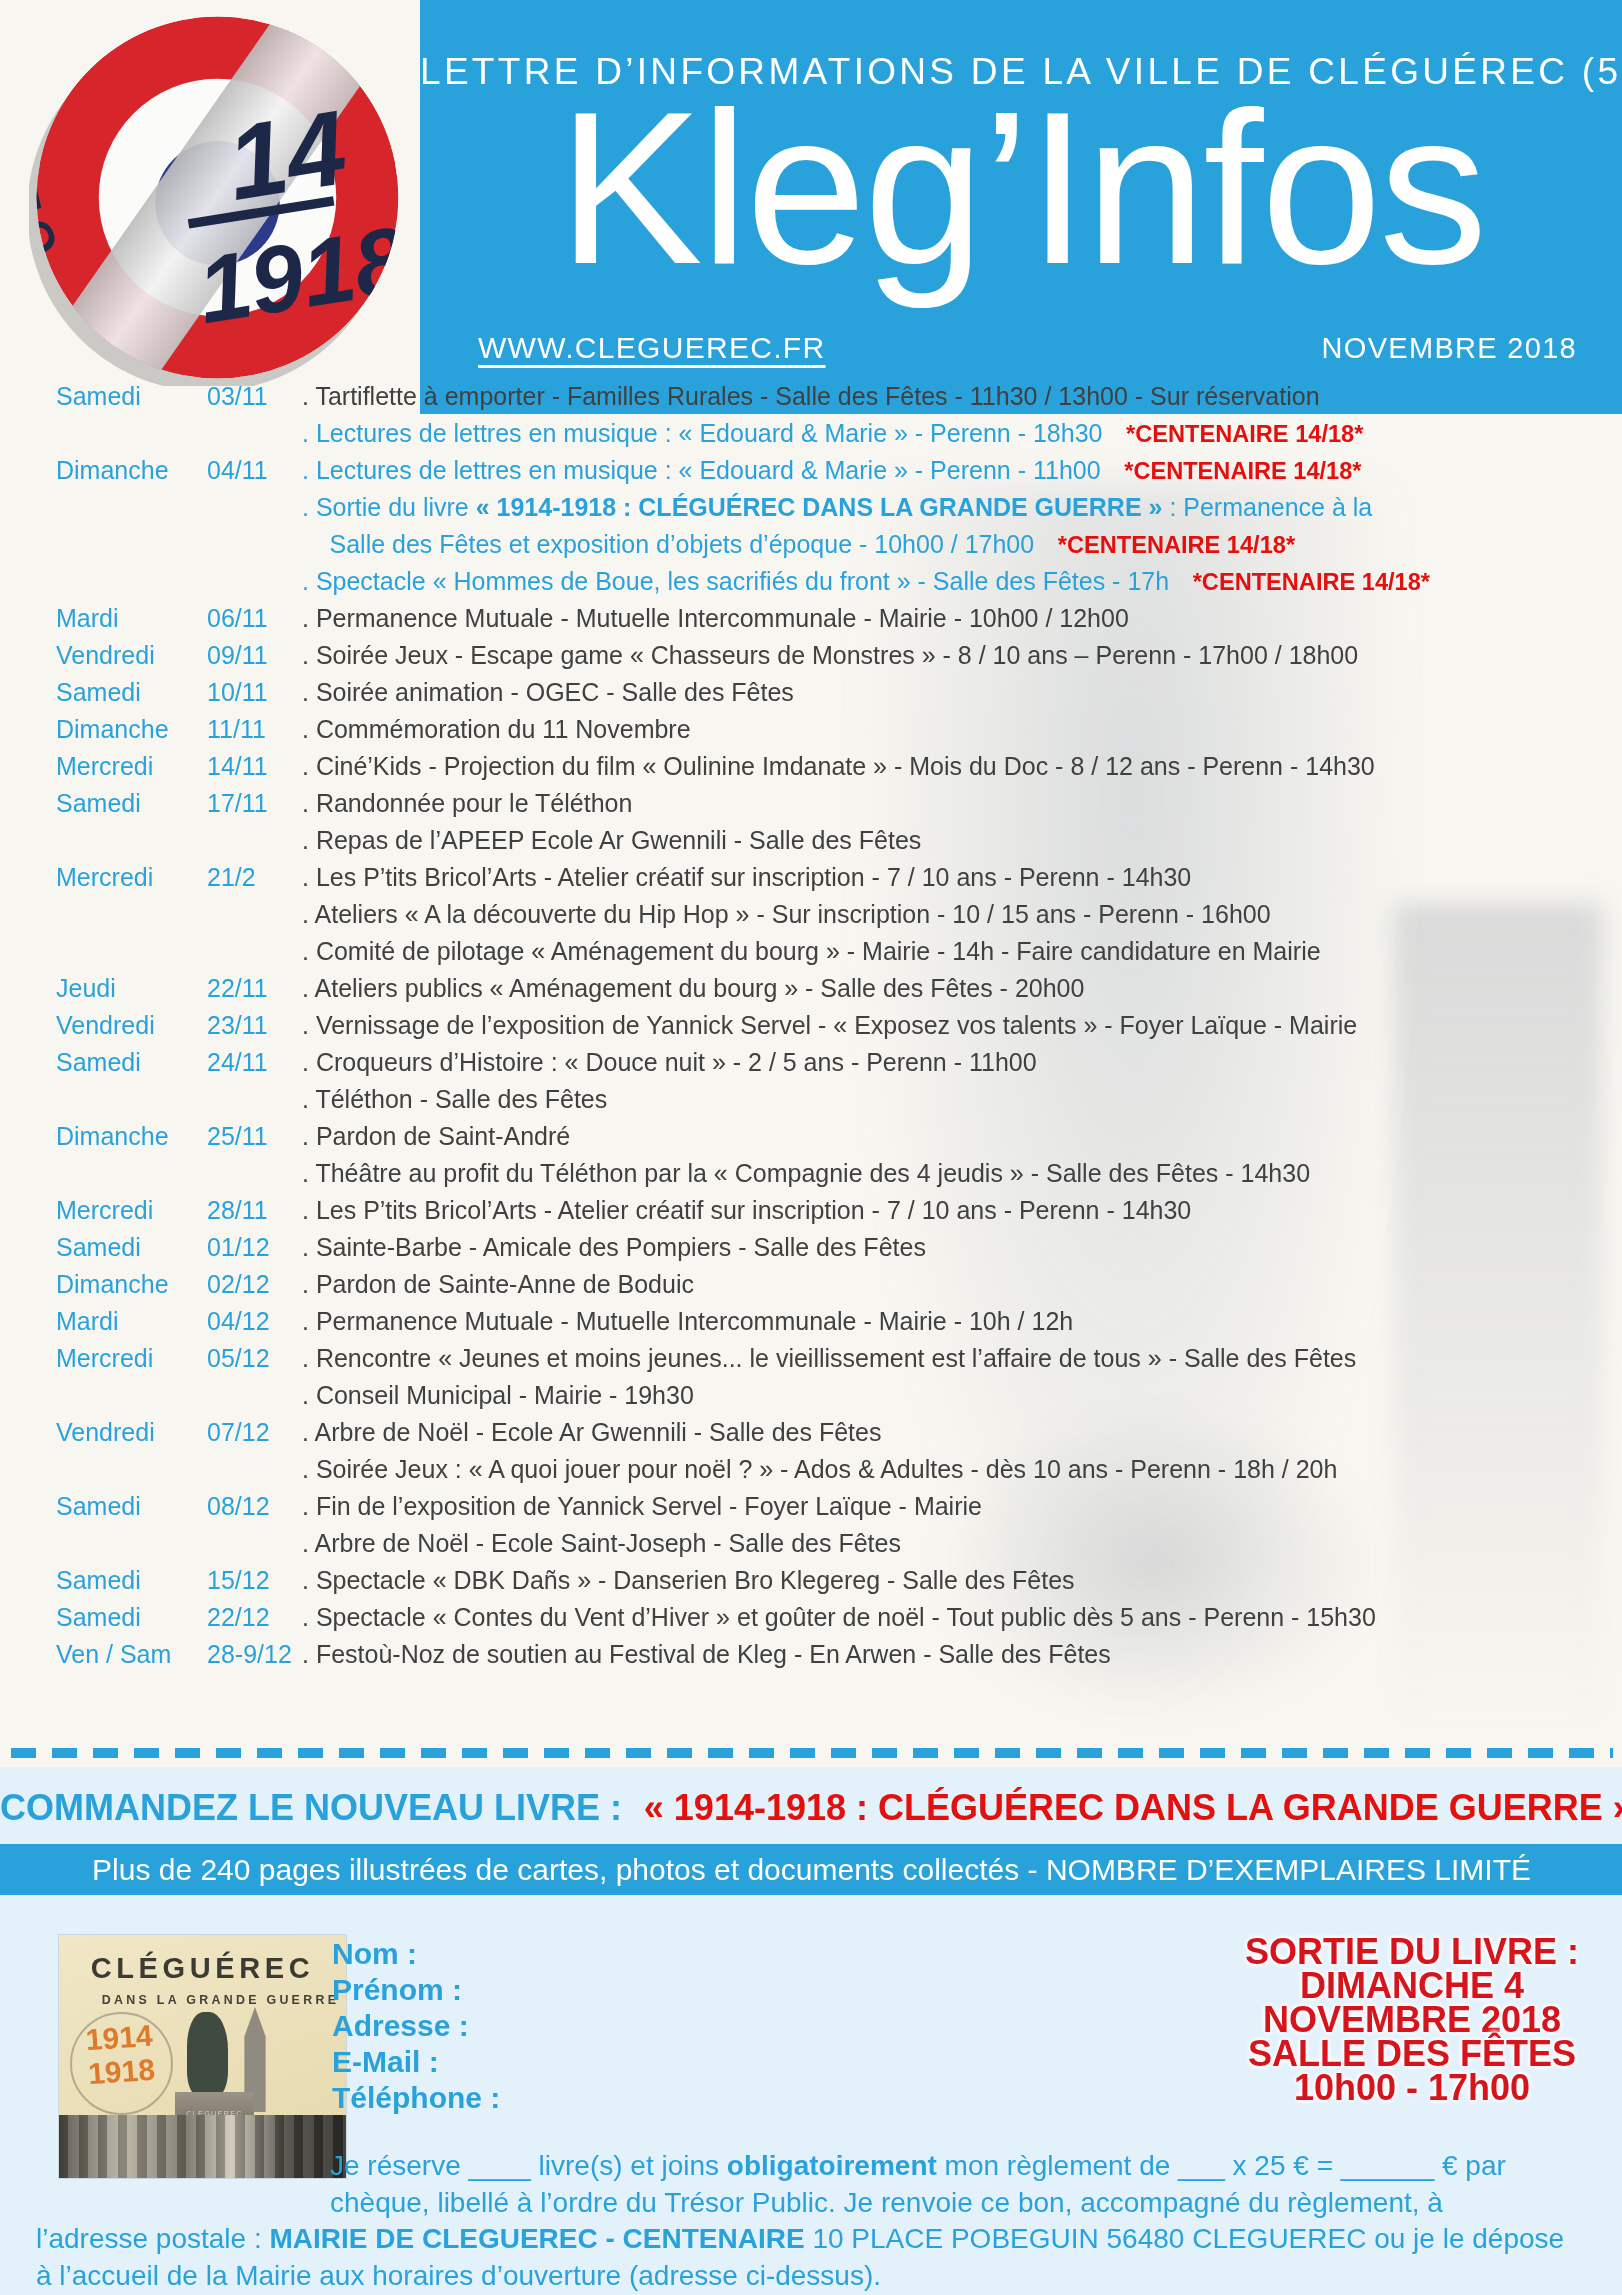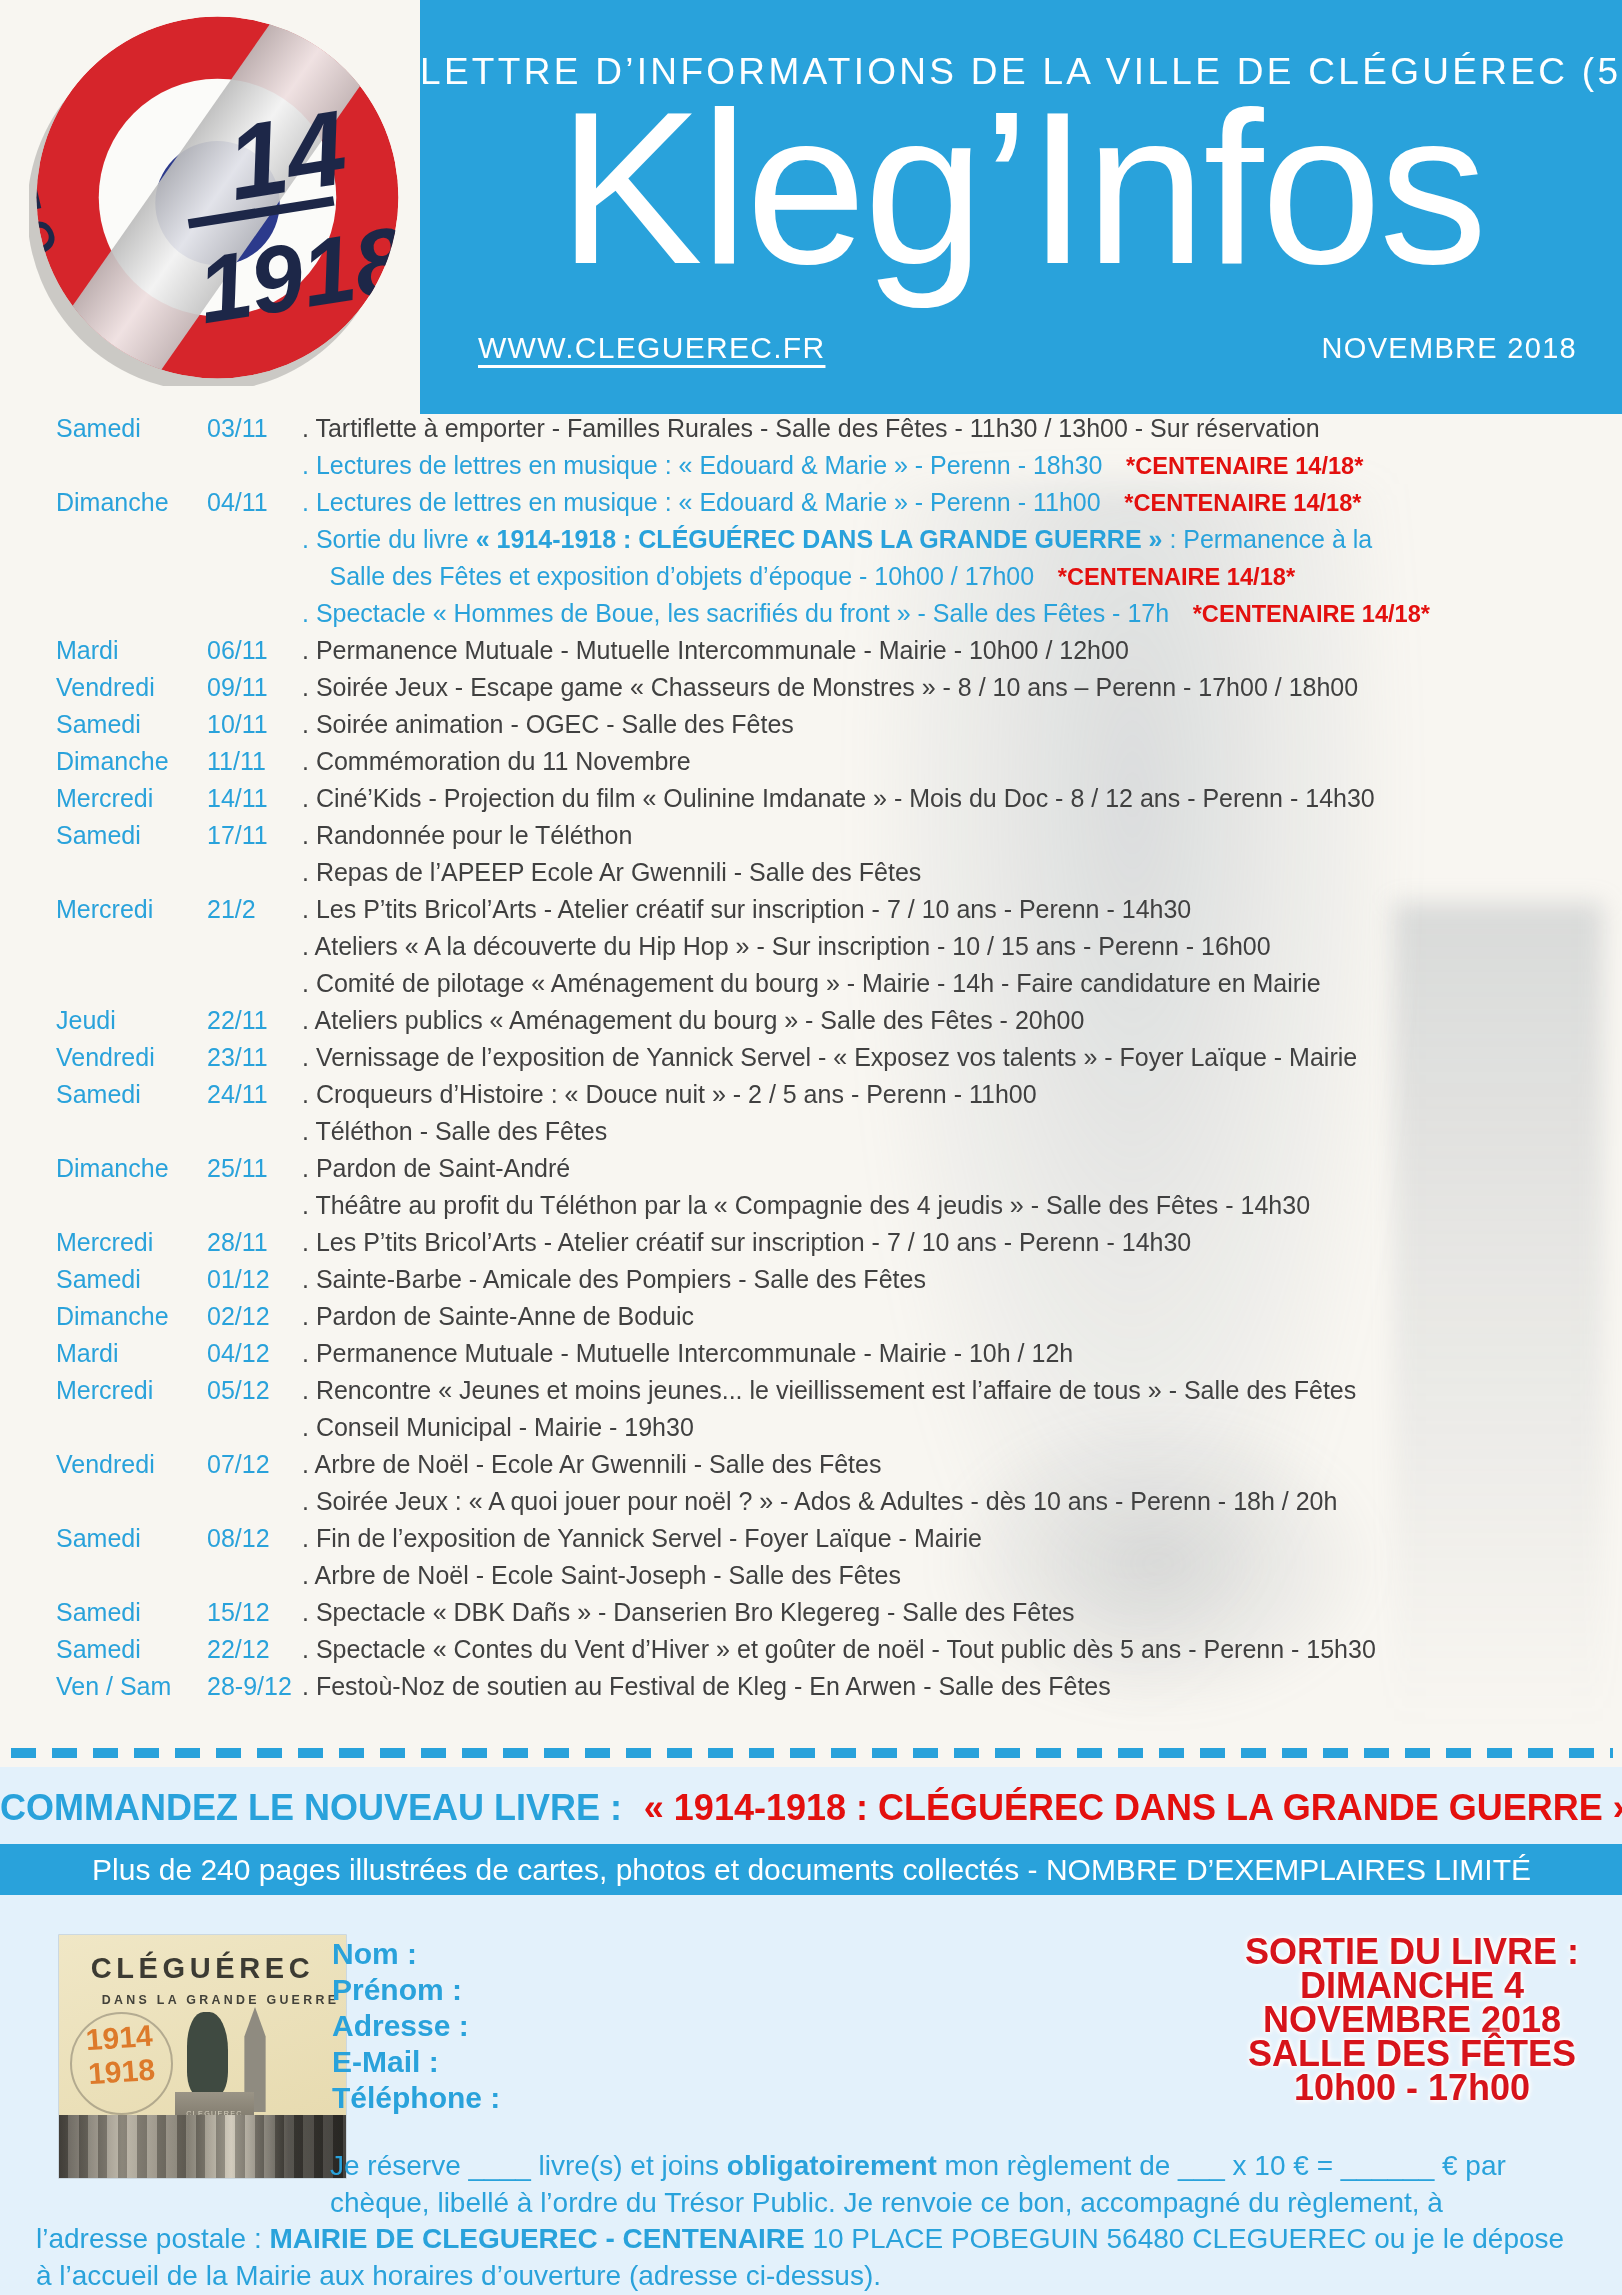--- a/index.html
+++ b/index.html
@@ -13,21 +13,21 @@
   .m-title{position:absolute;top:71px;left:0;right:0;text-align:center;color:#fff;
            font-size:217px;line-height:1.08;font-weight:400;letter-spacing:-2.6px;white-space:nowrap;}
   .m-bottom{position:absolute;left:58px;right:46px;top:331px;display:flex;justify-content:space-between;align-items:baseline;}
   .m-site{color:#fff;font-size:30px;letter-spacing:1.3px;text-decoration:underline;text-underline-offset:6.5px;}
   .m-issue{color:#fff;font-size:29px;letter-spacing:1.3px;}
 
   
   .logo{position:absolute;left:29px;top:9.2px;width:377px;height:377px;}
 
   
-  .agenda{position:absolute;left:0;top:410px;width:1325px;}
+  .agenda{position:absolute;left:0;top:378px;width:1325px;}
   .row{display:flex;align-items:baseline;height:37px;line-height:37px;font-size:25px;white-space:nowrap;}
   .day{flex:0 0 151px;padding-left:56px;color:#29a2db;}
   .date{flex:0 0 95px;color:#29a2db;}
   .txt{flex:1;}
   .txt.indent{padding-left:27.5px;}
   .seg.black{color:#404040;}
   .seg.blue{color:#29a2db;}
   .seg.bluebold{color:#29a2db;font-weight:bold;}
   .seg.red{color:#e3100e;font-weight:bold;margin-left:23.6px;font-size:23.6px;}
 
@@ -362,21 +362,21 @@
 
     <div class="release">
         <div>SORTIE DU LIVRE :</div>
         <div>DIMANCHE 4</div>
         <div>NOVEMBRE 2018</div>
         <div>SALLE DES FÊTES</div>
         <div>10h00 - 17h00</div>
       </div>
 
     <div id="terms-host">
-        <div class="terms-line t1"><span>Je réserve ____ livre(s) et joins </span><b>obligatoirement</b><span> mon règlement de ___ x 10 € = ______ € par</span></div>
+        <div class="terms-line t1"><span>Je réserve ____ livre(s) et joins </span><b>obligatoirement</b><span> mon règlement de ___ x 25 € = ______ € par</span></div>
         <div class="terms-line t2"><span>chèque, libellé à l’ordre du Trésor Public. Je renvoie ce bon, accompagné du règlement, à</span></div>
         <div class="terms-line t3"><span>l’adresse postale : </span><b>MAIRIE DE CLEGUEREC - CENTENAIRE</b><span> 10 PLACE POBEGUIN 56480 CLEGUEREC ou je le dépose</span></div>
         <div class="terms-line t4"><span>à l’accueil de la Mairie aux horaires d’ouverture (adresse ci-dessus).</span></div>
       </div>
   </div>
 
 </div>
 
 
 </body></html>

